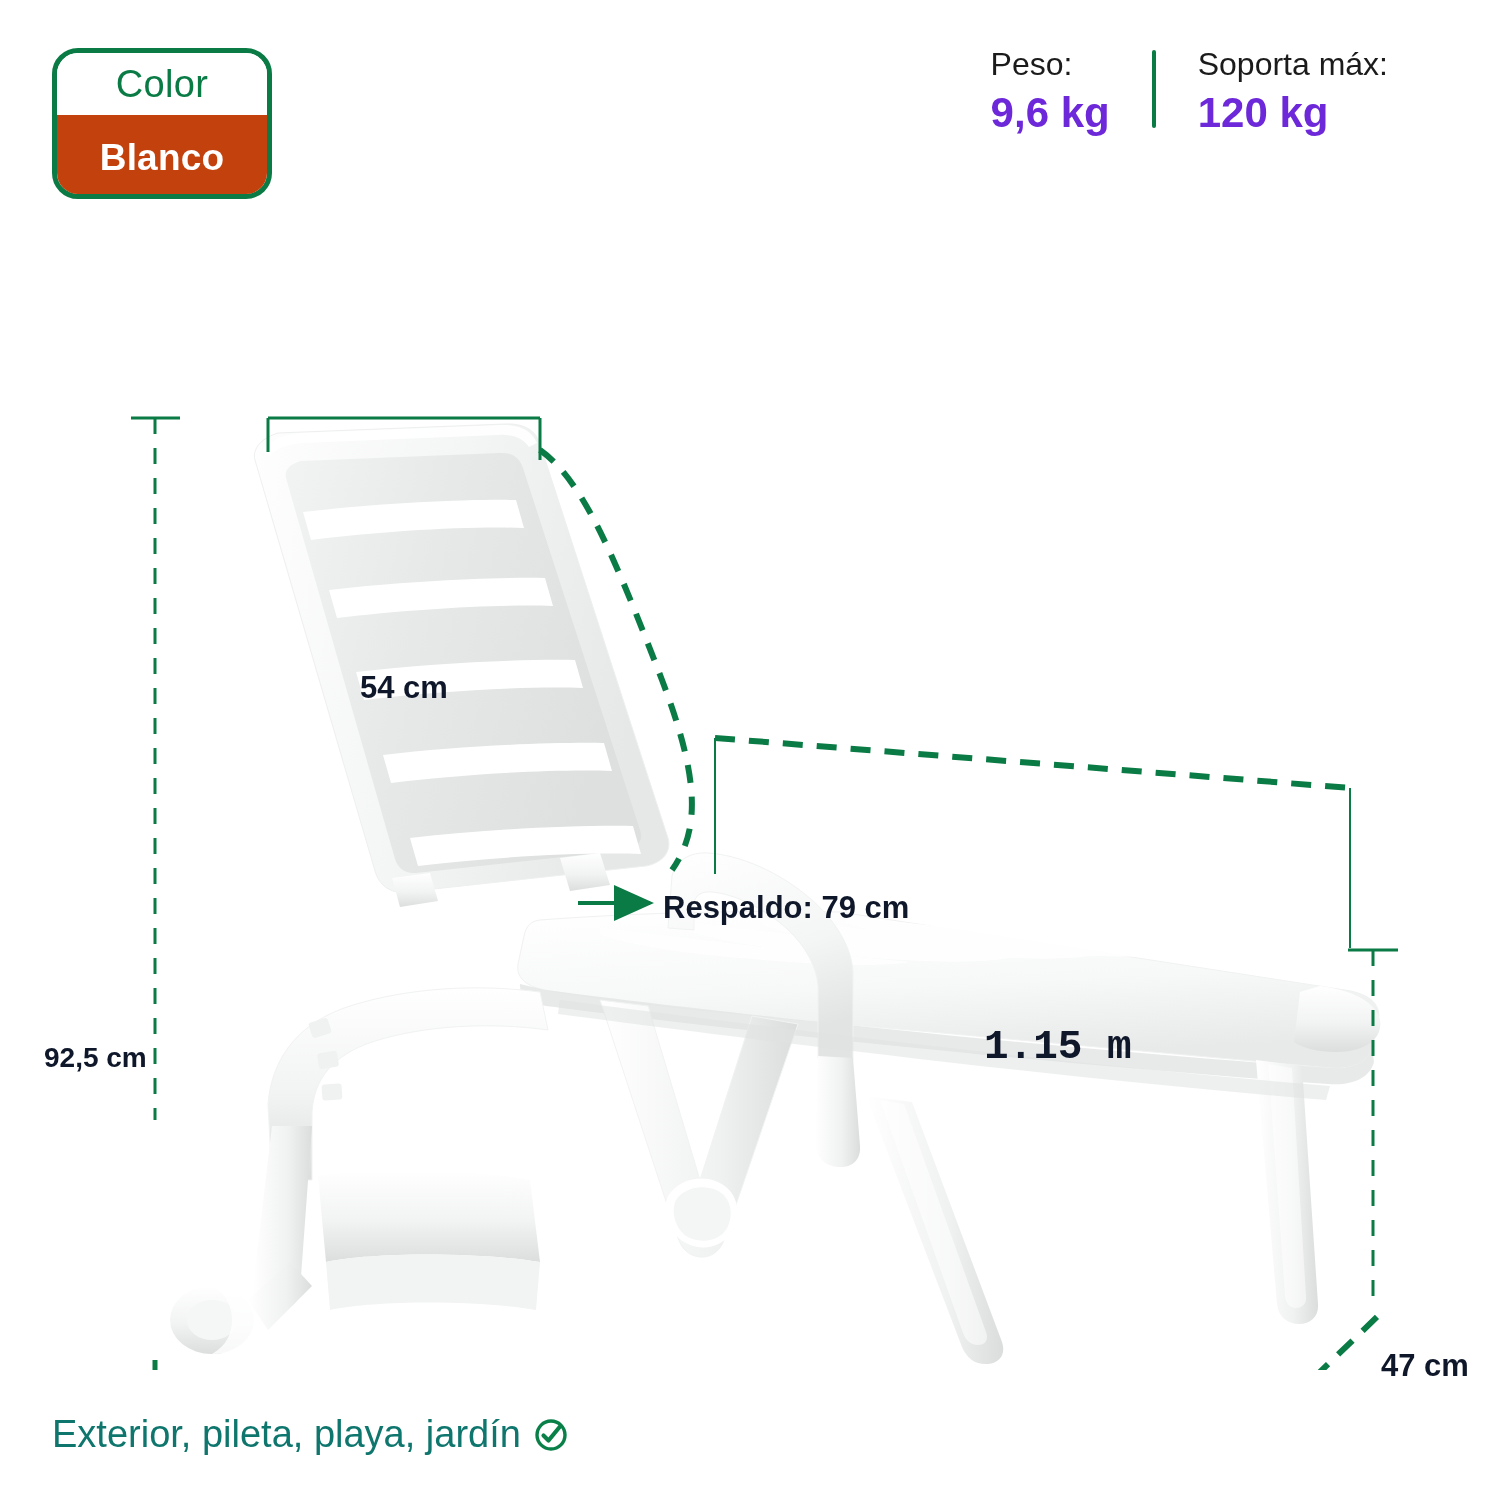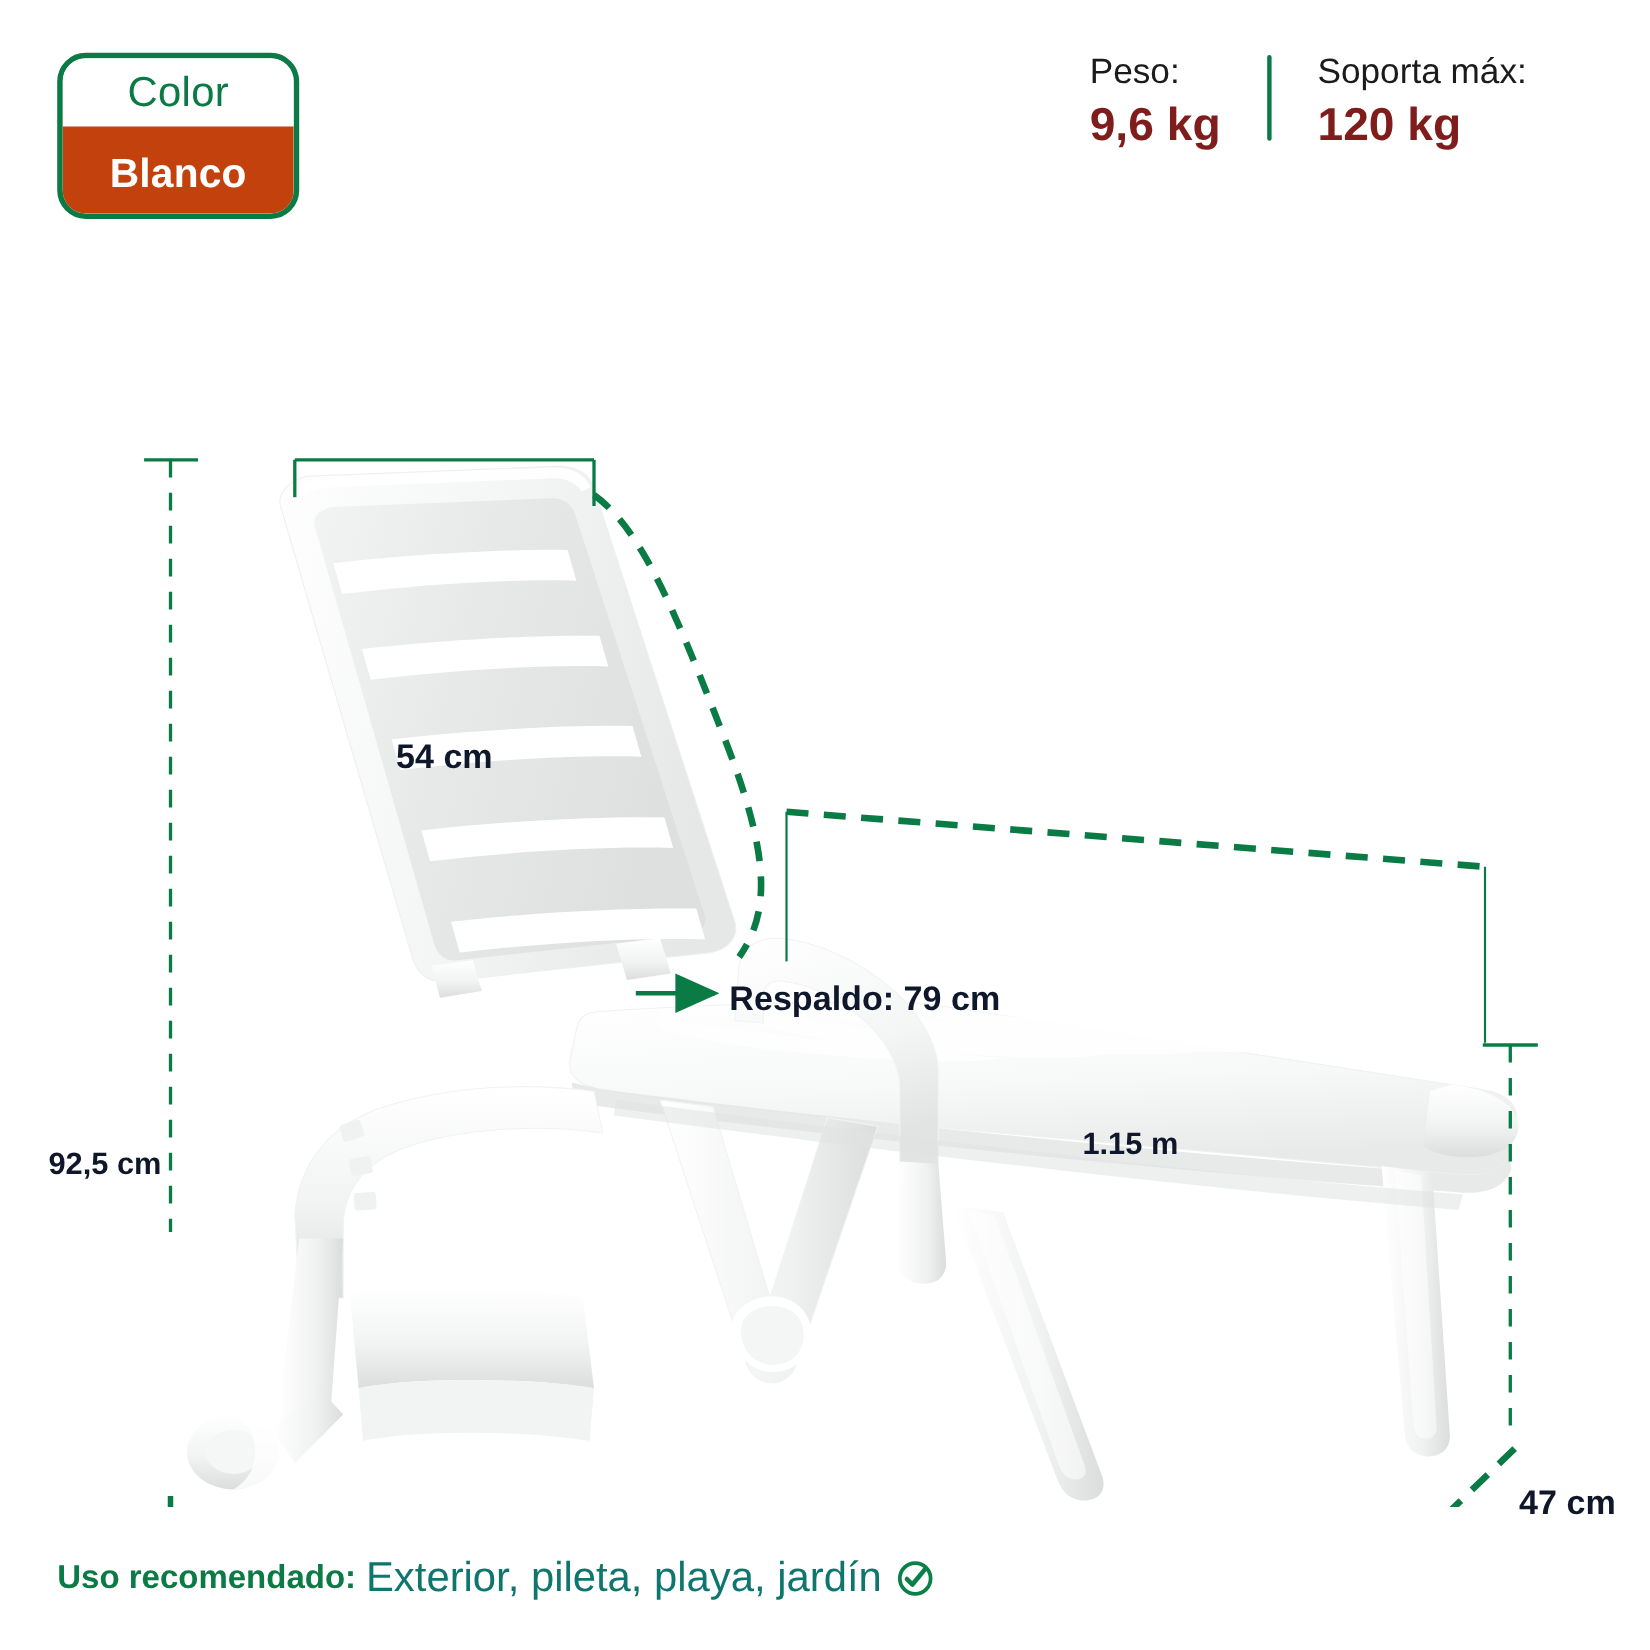--- a/index.html
+++ b/index.html
@@ -33,42 +33,42 @@
   }
 
   
   .specs{
     position:absolute;right:112px;top:44px;display:flex;align-items:stretch;gap:12px;
   }
   .spec{display:flex;flex-direction:column;align-items:flex-start;padding:0 30px;}
   .spec:first-child{padding-left:0;}
   .spec:last-child{padding-right:0;}
   .spec-label{font-size:32px;color:#1b1b1b;font-weight:400;line-height:1.25;white-space:nowrap;}
-  .spec-value{font-size:42px;color:#7f1d1d;font-weight:700;line-height:1.2;margin-top:4px;white-space:nowrap;}
+  .spec-value{font-size:42px;color:#6d28d9;font-weight:700;line-height:1.2;margin-top:4px;white-space:nowrap;}
   .spec-divider{width:4px;background:#0a7b45;margin:6px 0 10px 0;border-radius:2px;align-self:stretch;}
 
   
   .footer{
     position:absolute;left:52px;bottom:44px;display:flex;align-items:center;gap:9px;
   }
   .footer-strong{font-size:30px;font-weight:700;color:#0a7b45;white-space:nowrap;}
   .footer-text{font-size:38px;font-weight:400;color:#0f766e;white-space:nowrap;}
   .footer-check{display:inline-flex;align-items:center;margin-left:4px;}
 
   
   .diagram{position:absolute;left:0;top:300px;width:1500px;height:1070px;}
   .diagram svg{display:block;}
 
   .dimlabel{
     position:absolute;color:#0f172a;font-weight:700;white-space:nowrap;
   }
   #lbl-54   {left:360px;top:370px;font-size:31px;}
   #lbl-925  {left:44px; top:742px;font-size:28px;}
   #lbl-resp {left:663px;top:590px;font-size:31px;}
-  #lbl-115  {left:984px;top:724px;font-size:28px;}
+  #lbl-115  {left:984px;top:724px;font-size:41px;font-family:Liberation Mono, monospace;}
   #lbl-47   {left:1381px;top:1048px;font-size:31px;}
 </style>
 </head>
 <body>
 
 <div class="root">
 
   <div class="color-badge">
     <div class="color-badge-top">
       <span>Color</span>
@@ -248,21 +248,20 @@
 
     <div class="dimlabel" id="lbl-54">54 cm</div>
     <div class="dimlabel" id="lbl-925">92,5 cm</div>
     <div class="dimlabel" id="lbl-resp">Respaldo: 79 cm</div>
     <div class="dimlabel" id="lbl-115">1.15 m</div>
     <div class="dimlabel" id="lbl-47">47 cm</div>
 
   </div>
 
   <div class="footer">
-    <span class="footer-strong">Uso recomendado:</span>
     <span class="footer-text">Exterior, pileta, playa, jardín</span>
     <span class="footer-check">
       <svg width="34" height="34" viewBox="0 0 34 34" xmlns="http://www.w3.org/2000/svg">
         <circle cx="17" cy="17" r="14" fill="none" stroke="#0a8049" stroke-width="3.4"></circle>
         <path d="M9.5,17.5 L14.5,22.5 L26,8.5" fill="none" stroke="#0a8049" stroke-width="4.2" stroke-linecap="round" stroke-linejoin="round"></path>
       </svg>
     </span>
   </div>
 
 </div>

